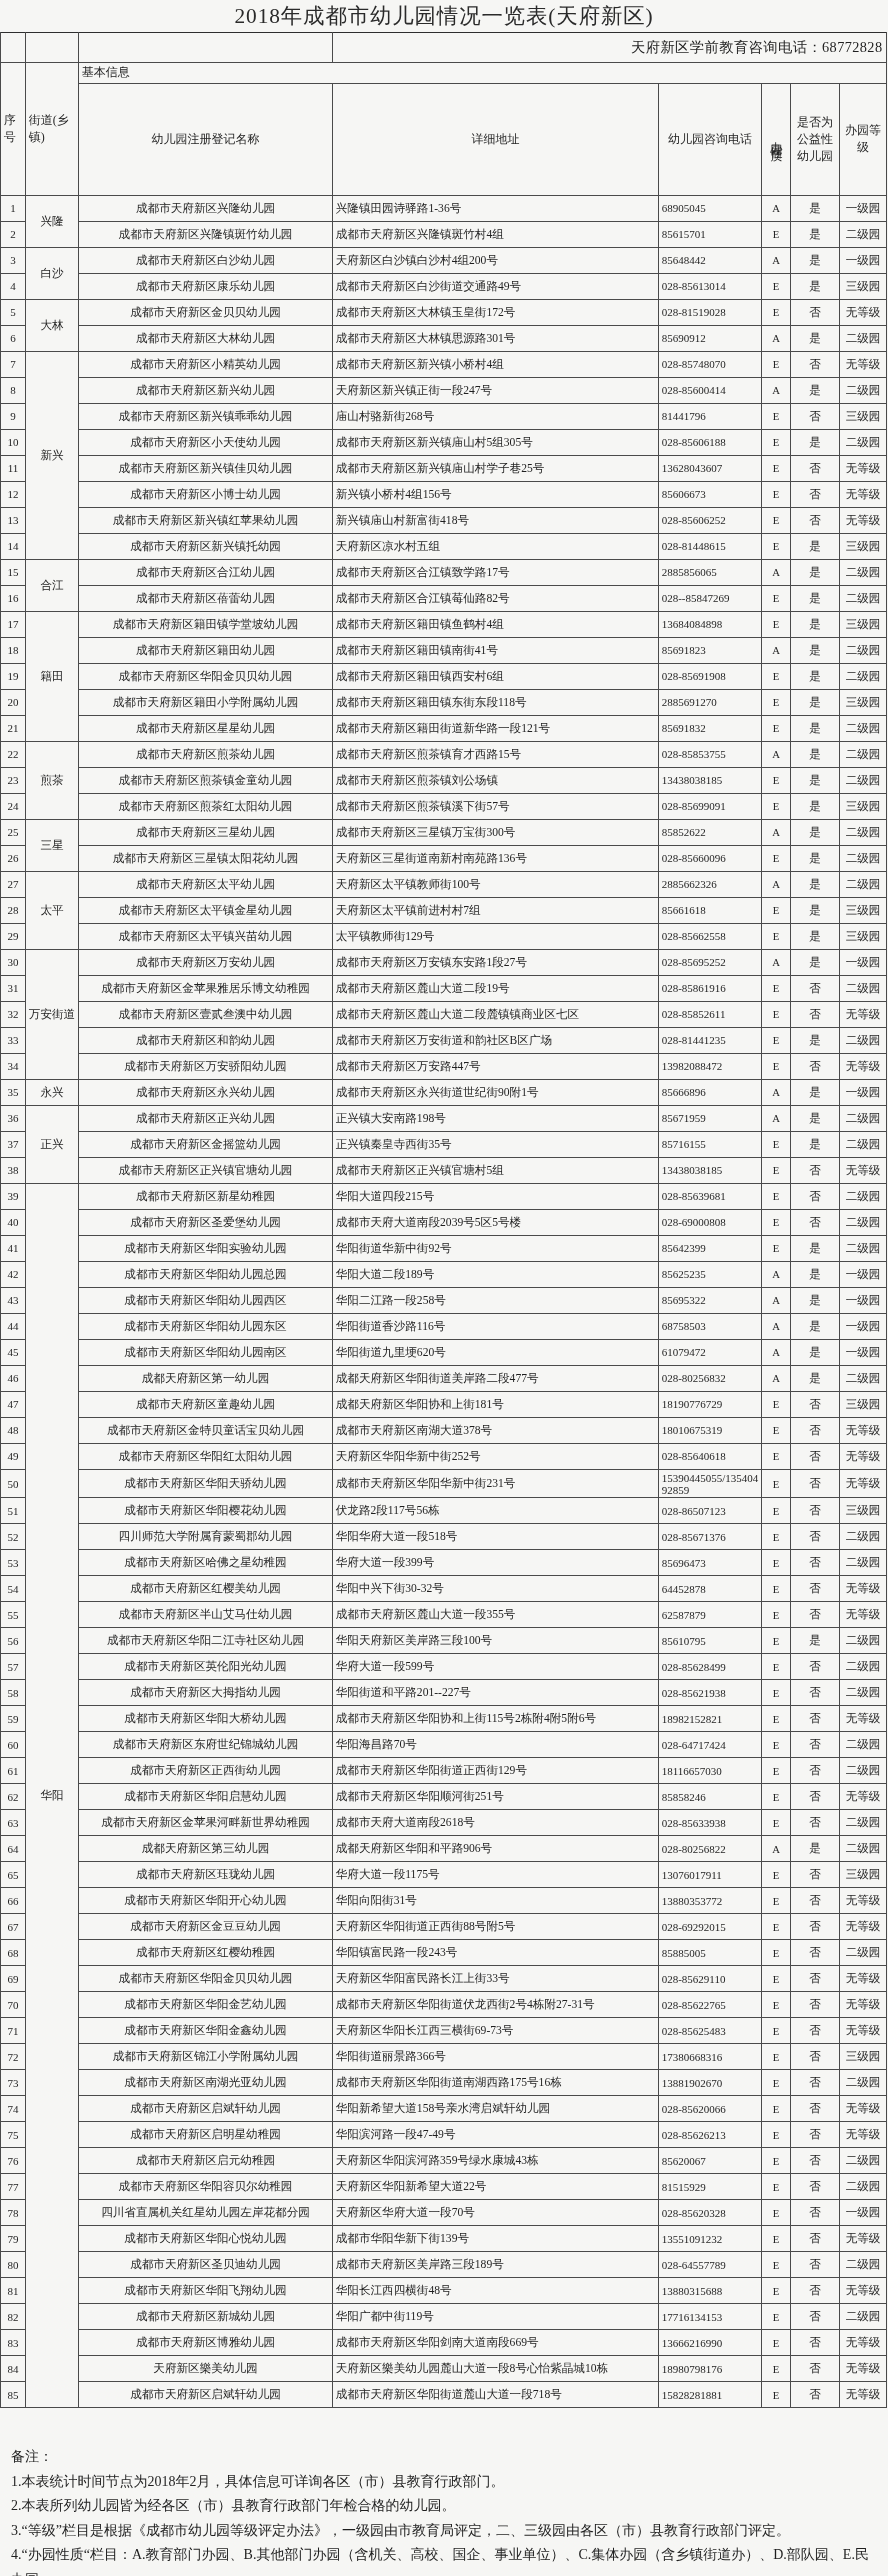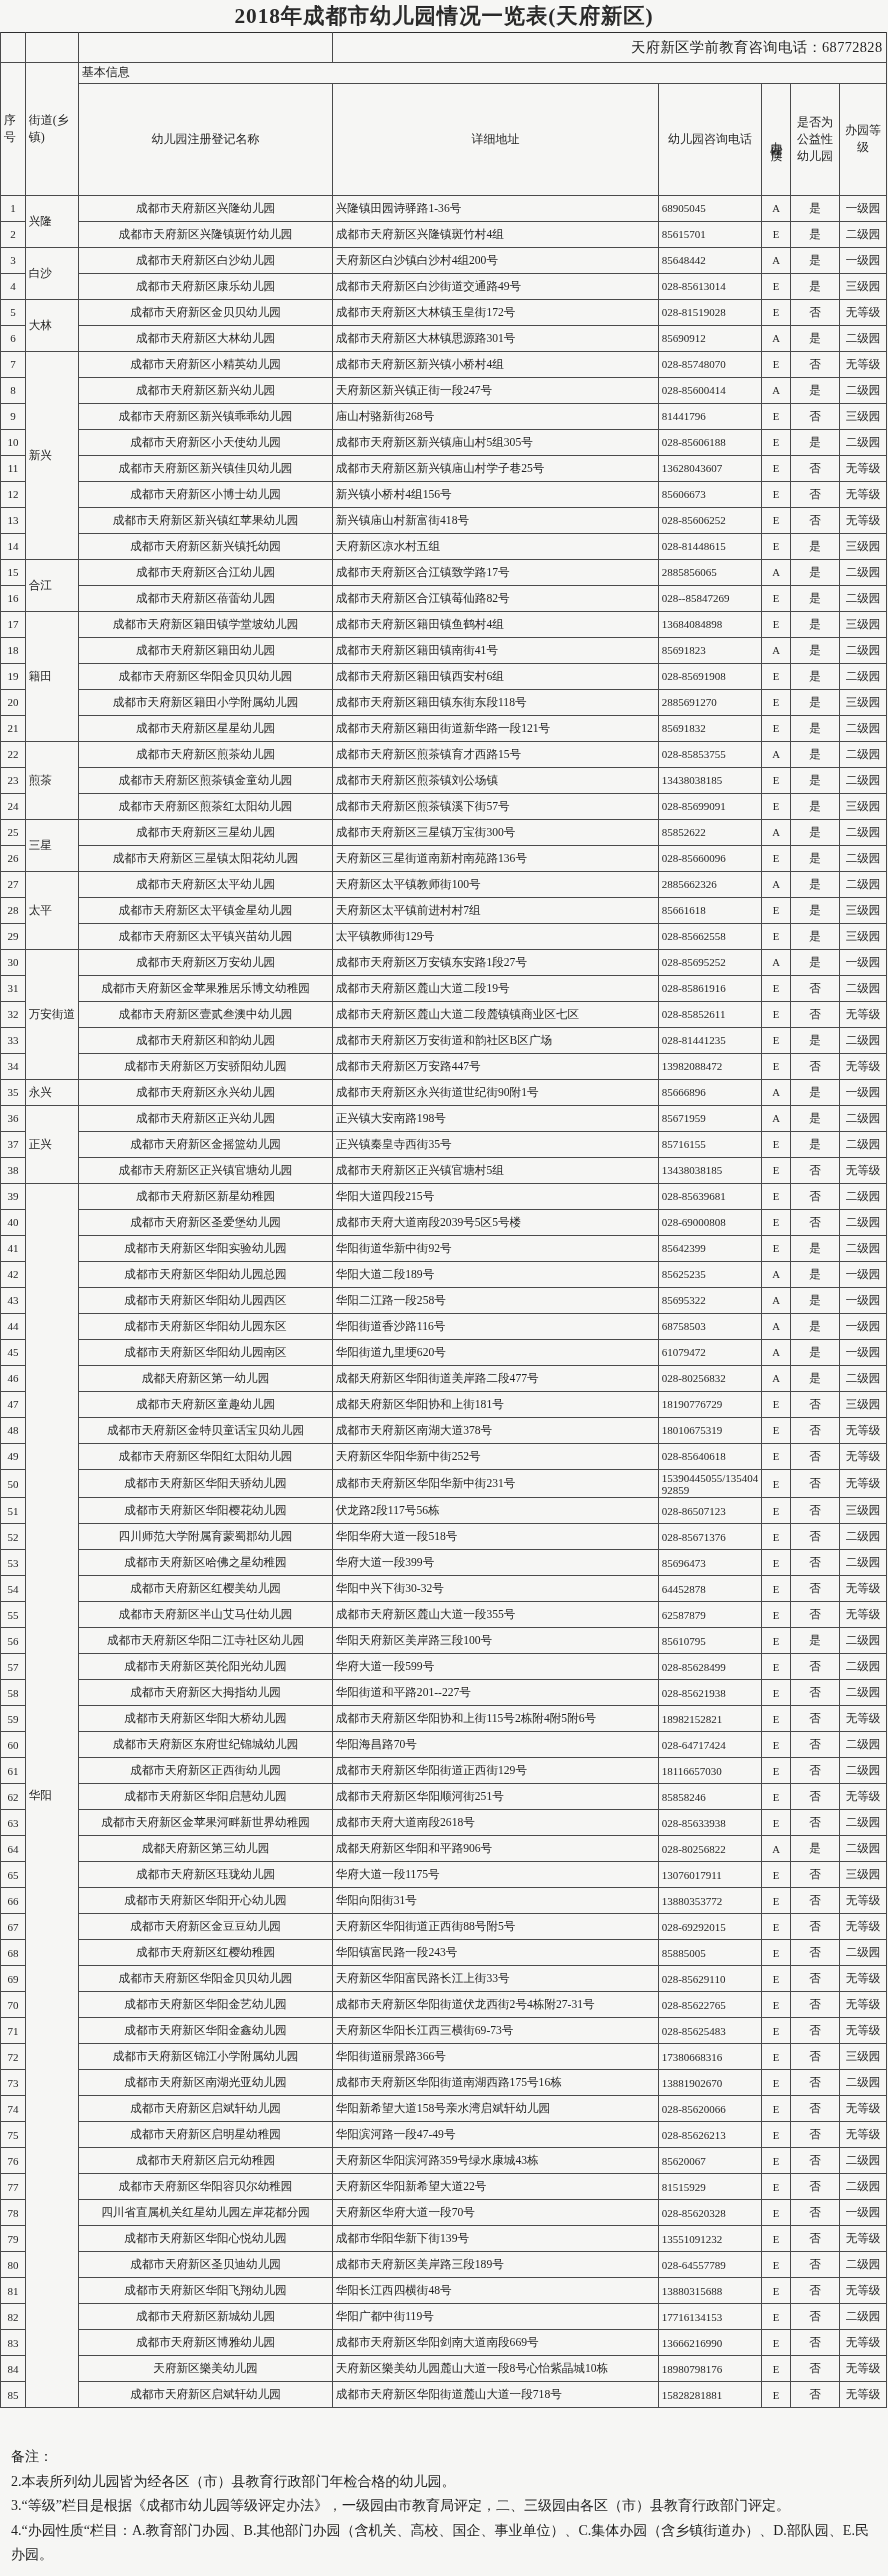--- a/index.html
+++ b/index.html
@@ -8,21 +8,21 @@
     background:#f6f6f4;
     color:#222;
     font-family:"Liberation Serif","DejaVu Serif",serif;
   }
   .page{width:888px;}
   .title{
     height:32px;
     line-height:32px;
     text-align:center;
     font-size:21.4px;
-    font-weight:700;
+    font-weight:400;
     letter-spacing:0.9px;
     color:#2a2a2a;
   }
   table{
     width:725px;
     border-collapse:collapse;
     table-layout:fixed;
   }
   col.c1{width:25px;} col.c2{width:53px;} col.c3{width:254px;}
   col.c4{width:326px;} col.c5{width:103px;} col.c6{width:29px;}
@@ -47,21 +47,21 @@
   tr.header-row td{height:107px;text-align:center;font-size:12px;}
   td.vhead span{
     writing-mode:vertical-rl;
     text-orientation:upright;
     letter-spacing:2.7px;
   }
   td.center-head{text-align:center;}
   tbody tr{height:26px;}
   tbody td{background:transparent;}
   td.c-no{text-align:center;font-size:11px;}
-  td.c-street{}
+  td.c-street{text-align:center;}
   td.c-name{text-align:center;}
   td.c-addr{text-align:left;}
   td.c-phone{text-align:left;font-size:11px;}
   td.c-nature{text-align:center;font-size:10.7px;}
   td.c-public{text-align:center;}
   td.c-grade{text-align:center;}
   tr.group-start td{border-top:1.8px solid #2e2e2e;}
   table{border:1.8px solid #2e2e2e;}
   .notes{
     margin-top:37px;
@@ -888,19 +888,20 @@
           <td class="c-phone">15828281881</td>
           <td class="c-nature">E</td>
           <td class="c-public">否</td>
           <td class="c-grade">无等级</td>
         </tr>
       </tbody>
   </table>
 
   <div class="notes">
     <div class="note-line">备注：</div>
+    <div class="note-line">1.本表统计时间节点为2018年2月，具体信息可详询各区（市）县教育行政部门。</div>
     <div class="note-line">2.本表所列幼儿园皆为经各区（市）县教育行政部门年检合格的幼儿园。</div>
     <div class="note-line">3.“等级”栏目是根据《成都市幼儿园等级评定办法》，一级园由市教育局评定，二、三级园由各区（市）县教育行政部门评定。</div>
     <div class="note-line">4.“办园性质“栏目：A.教育部门办园、B.其他部门办园（含机关、高校、国企、事业单位）、C.集体办园（含乡镇街道办）、D.部队园、E.民办园。</div>
   </div>
 
 </div>
 
 
 </body></html>

